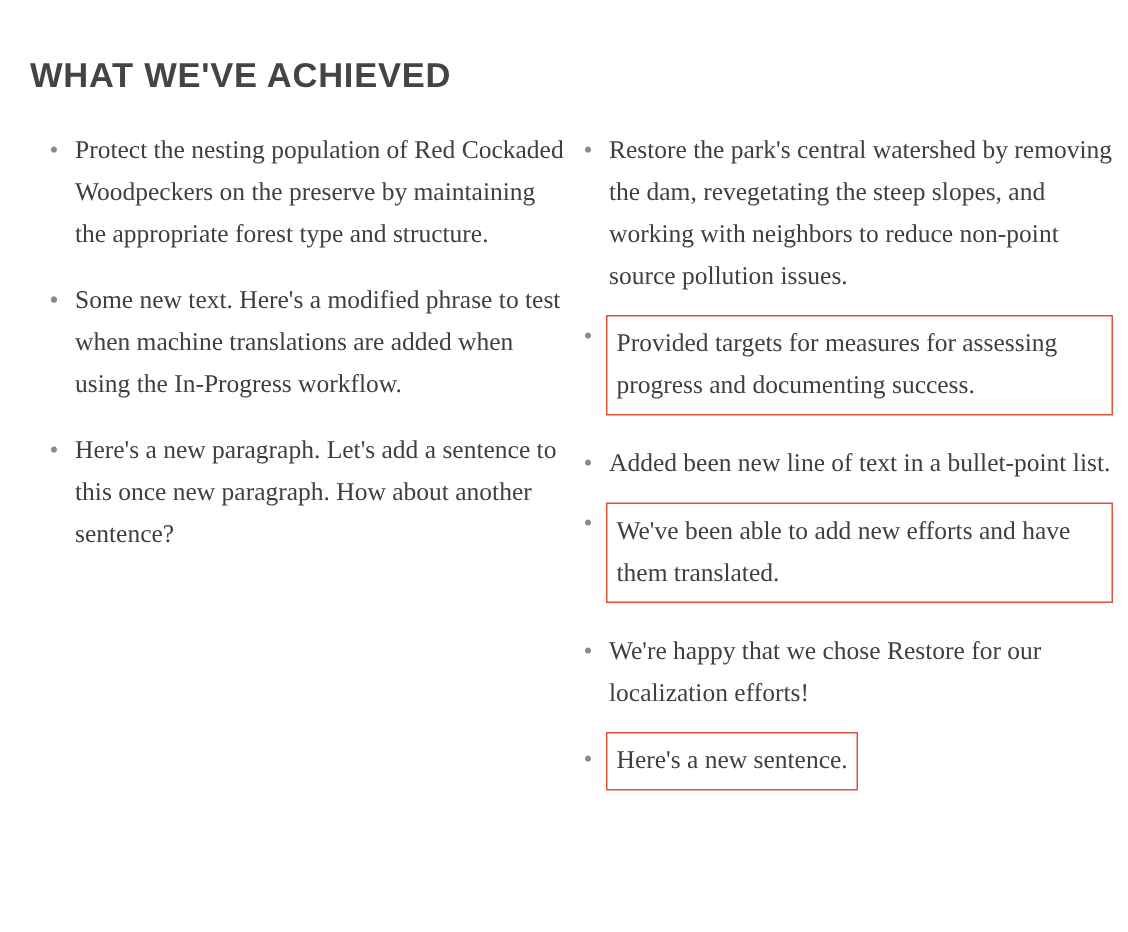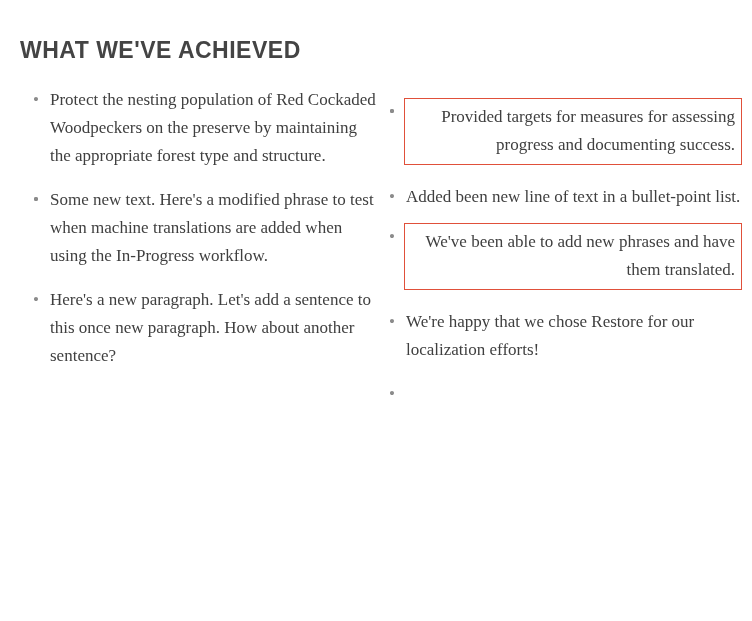--- a/index.html
+++ b/index.html
@@ -77,21 +77,20 @@
   ul.bullets li .item-text {
     display: inline;
   }
   
   ul.bullets li.highlight .item-text {
     display: block;
     border: 1px solid #e0503a;
     padding: 4px 6px 5px 6px;
     margin-left: -2px;
     margin-top: -4px;
-    text-align: right;
   }
   ul.bullets li.highlight {
     margin-bottom: 18px;
   }
   ul.bullets li.inline-box .item-text {
     display: inline-block;
   }
 </style>
 </head>
 <body>
@@ -119,37 +118,39 @@
           <span class="bullet-dot">•</span>
           <span class="item-text">Here's a new paragraph. Let's add a sentence to this once new paragraph. How about another sentence?</span>
         </li>
       </ul>
     </div>
 
     <div class="column right">
       <ul class="bullets">
         <li>
           <span class="bullet-dot">•</span>
+          <span class="item-text">Restore the park's central watershed by removing the dam, revegetating the steep slopes, and working with neighbors to reduce non-point source pollution issues.</span>
         </li>
         <li class="highlight">
           <span class="bullet-dot">•</span>
           <span class="item-text">Provided targets for measures for assessing progress and documenting success.</span>
         </li>
         <li>
           <span class="bullet-dot">•</span>
           <span class="item-text">Added been new line of text in a bullet-point list.</span>
         </li>
         <li class="highlight">
           <span class="bullet-dot">•</span>
-          <span class="item-text">We've been able to add new phrases and have them translated.</span>
+          <span class="item-text">We've been able to add new efforts and have them translated.</span>
         </li>
         <li>
           <span class="bullet-dot">•</span>
           <span class="item-text">We're happy that we chose Restore for our localization efforts!</span>
         </li>
         <li class="highlight inline-box">
           <span class="bullet-dot">•</span>
+          <span class="item-text">Here's a new sentence.</span>
         </li>
       </ul>
     </div>
 
   </div>
 </div>
 
 </body></html>

